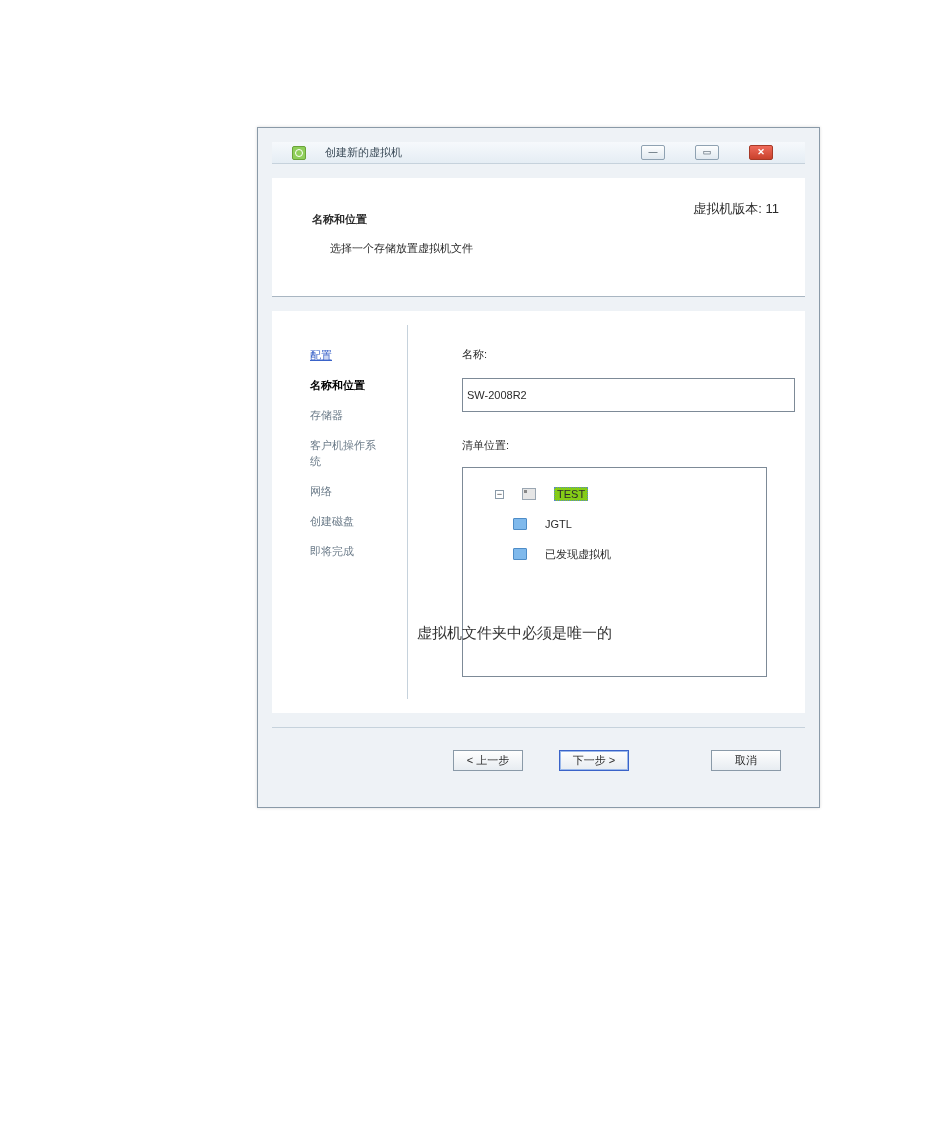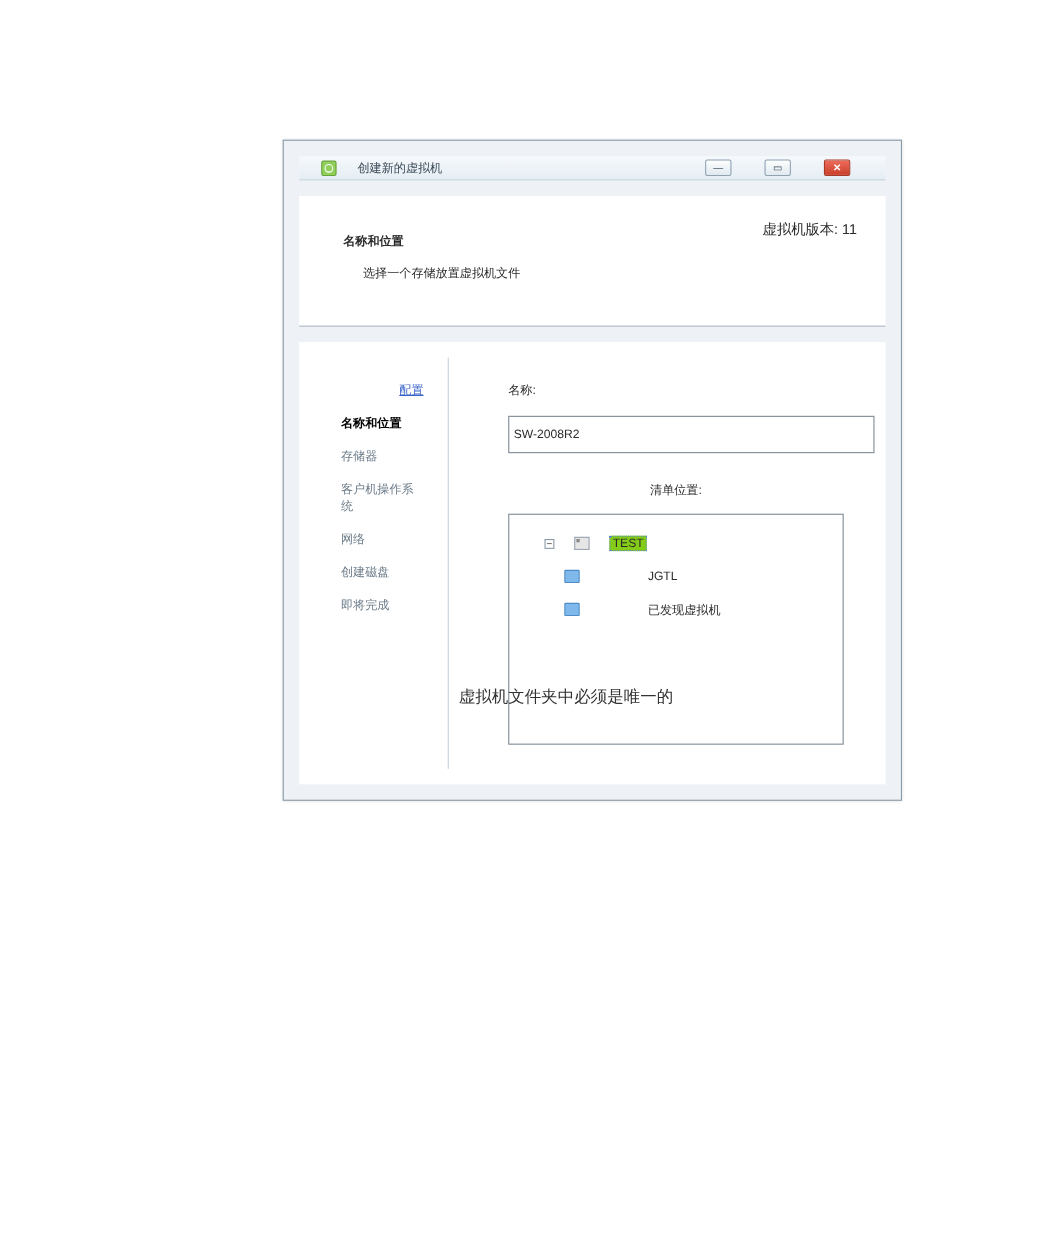--- a/index.html
+++ b/index.html
@@ -63,50 +63,50 @@
     .header-sub { font-size: 11px; color:#2b2b2b; padding-left: 18px; margin-top:2px;}
     .header-right { font-size: 13px; color:#2b2b2b; padding-top:2px;}
     .body-row { display:flex; background:#fff; min-height: 318px;}
     .sidebar {
       width: 122px;
       border-right: 1px solid #c6d2dc;
       padding: 8px 8px 8px 10px;
       background:#fff;
     }
     .nav-link { font-size: 11px; color:#6b7b89; line-height:16px; cursor:default;}
-    .nav-link.past { color:#3a63c9; text-decoration: underline; text-align: right;}
+    .nav-link.past { color:#3a63c9; text-decoration: underline;}
     .nav-link.current { color:#000; font-weight:bold;}
     .content { flex:1; padding:8px 10px 8px 12px; background:#fff;}
     .field-label{ font-size:11px; color:#2b2b2b; margin-bottom:2px;}
     .text-input{
       width: 100%; height:34px;
       border:1px solid #7d8a97;
       font-size:11px; padding:1px 4px; color:#2b2b2b;
       background:#fff;
     }
     .hint { font-size:11px; color:#2b2b2b; margin-top:4px; line-height:14px;}
-    .list-label{ font-size:11px; color:#2b2b2b; margin-top:12px; margin-bottom:2px;text-align:center;}
+    .list-label{ font-size:11px; color:#2b2b2b; margin-top:12px; margin-bottom:2px;}
     .tree-box{
       border:1px solid #7d8a97; background:#fff;
       height: 210px; padding:4px 4px; font-size:11px; color:#2b2b2b;
       overflow:auto;
     }
     .tree-row{ display:flex; align-items:center; height:16px; }
     .expander{
       width:9px; height:9px; border:1px solid #8a9aa8;
       text-align:center; font-size:9px; line-height:7px;
       margin-right:4px; cursor:pointer; color:#333;
     }
     .tree-icon{ width:14px; height:12px; margin-right:4px; position:relative;}
     .ico-datacenter{ background:#e6e6e6; border:1px solid #9aa6b2;}
     .ico-datacenter::after{ content:""; position:absolute; left:1px; top:1px; width:3px; height:3px; background:#888;}
     .ico-folder{ background:#7fb9ec; border:1px solid #4e8cc7; border-radius:1px;}
     .tree-label{ font-size:11px;}
     .tree-label.selected{ background:#84cc16; border:1px dotted #5a89c8; padding:0 2px;}
-    .indent1{ padding-left:18px;gap:44px;}
+    .indent1{ padding-left:18px;}
     .footer{
       background:#eef2f6;
       border-top:1px solid #c6d2dc;
       padding:8px 10px;
       display:flex; justify-content:flex-end; gap:8px;
     }
     .btn{
       min-width:70px; height:21px;
       border:1px solid #8a9aa8;
       background:linear-gradient(#fefefe,#e7ecf1);
@@ -171,16 +171,22 @@
           <span class="tree-label">JGTL</span>
         </div>
         <div class="tree-row indent1">
           <div class="tree-icon ico-folder"></div>
           <span class="tree-label">已发现虚拟机</span>
         </div>
       </div>
     </div>
   </div>
 
+  <div class="footer">
+    <button class="btn">&lt; 上一步</button>
+    <button class="btn default">下一步 &gt;</button>
+    <div class="divider"></div>
+    <button class="btn">取消</button>
+  </div>
 
 </div>
 
 <div class="caption">虚拟机文件夹中必须是唯一的</div>
 
 </body></html>

